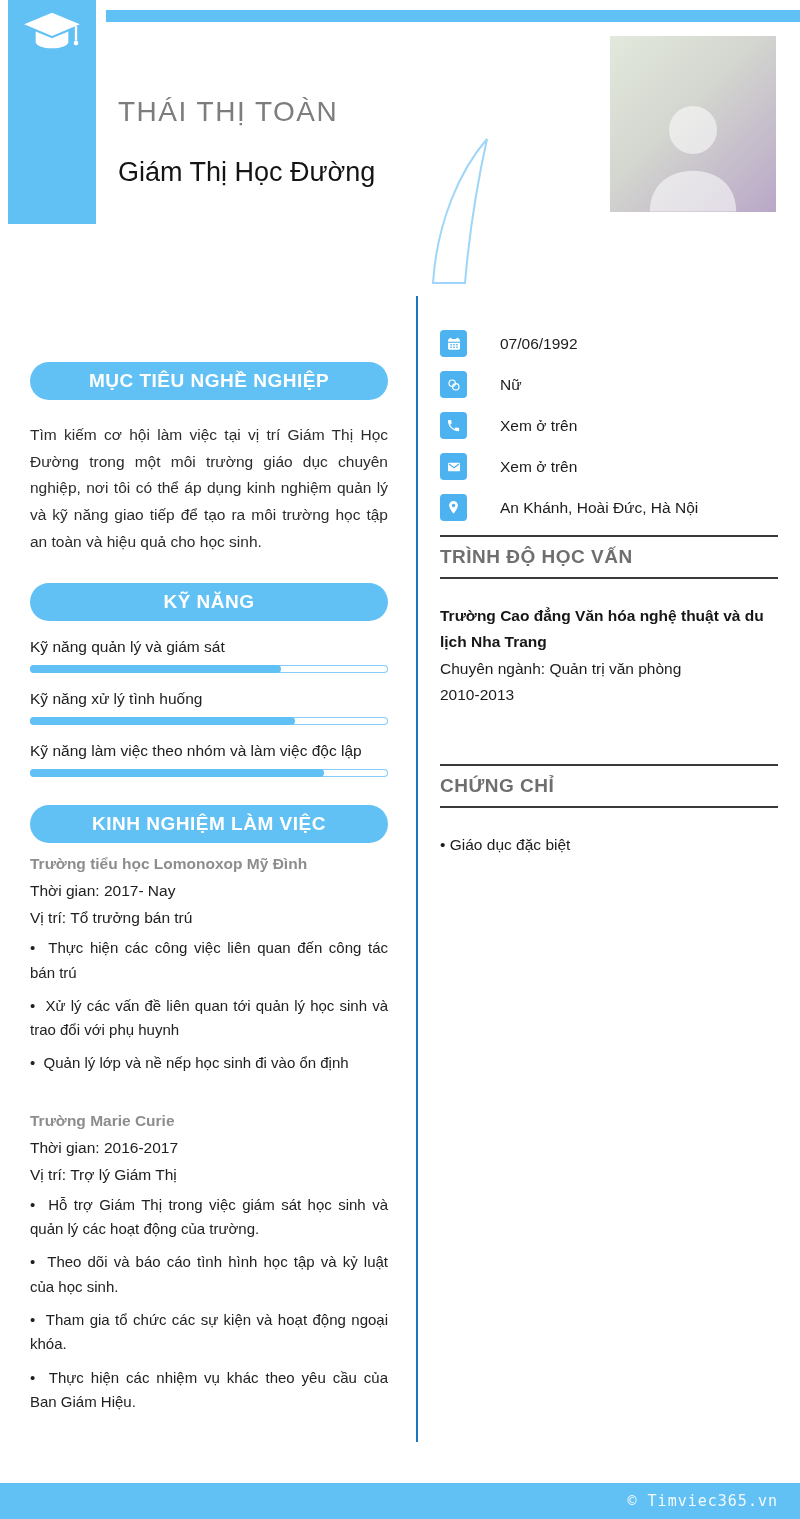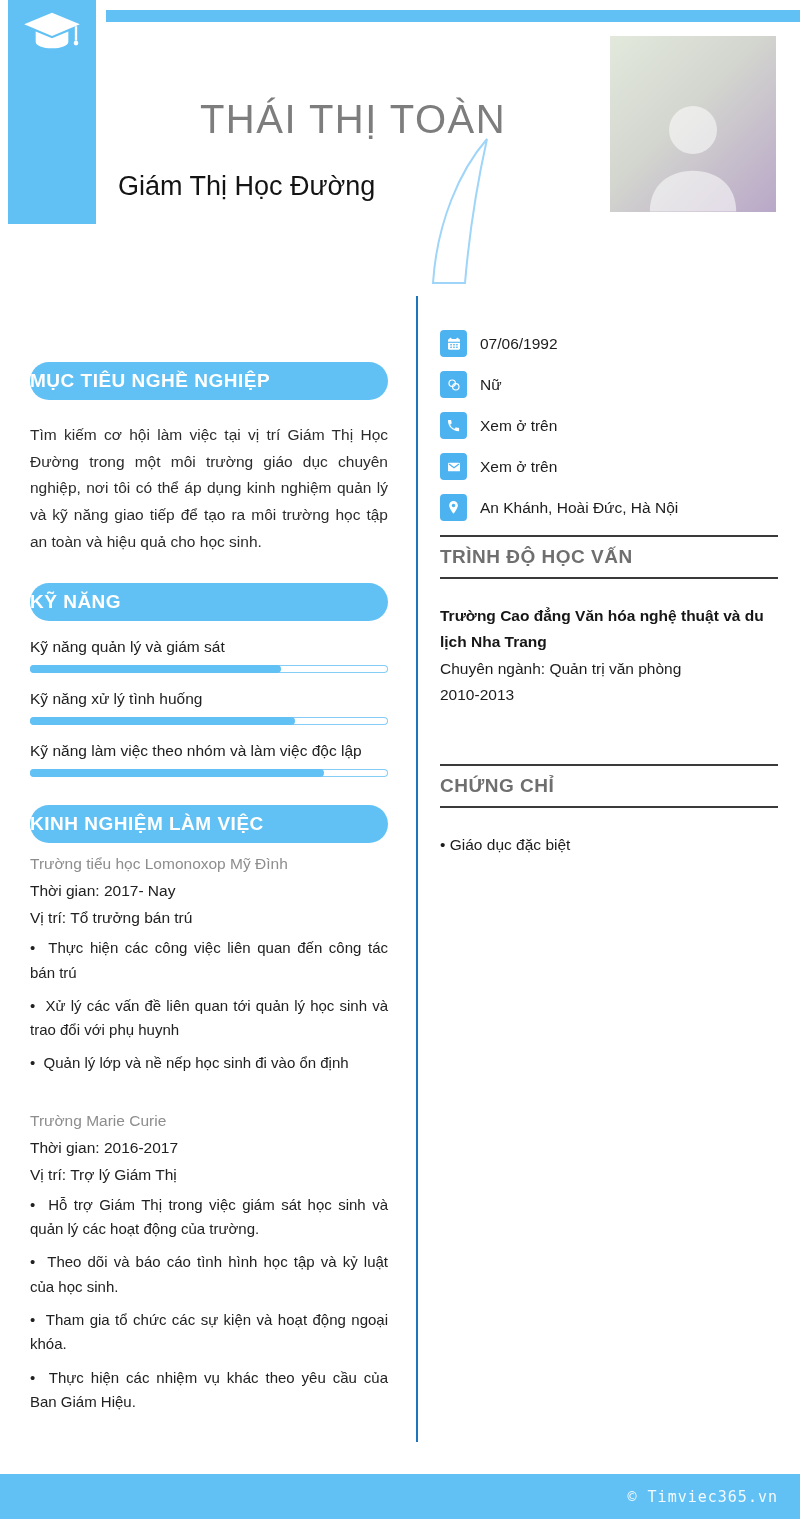--- a/index.html
+++ b/index.html
@@ -15,64 +15,64 @@
   }
   *{box-sizing:border-box;}
   body{margin:0;background:#ffffff;font-family:"Liberation Sans","DejaVu Sans",sans-serif;}
   .page{position:relative;width:800px;height:1519px;background:#fff;overflow:hidden;}
 
   
   .top-bar{position:absolute;left:106px;top:10px;right:0;height:12px;background:var(--accent);}
   .corner-block{position:absolute;left:8px;top:0;width:88px;height:224px;background:var(--accent);
     display:flex;justify-content:center;align-items:flex-start;padding-top:9px;}
   .header-text{position:absolute;left:118px;top:96px;width:470px;}
-  .candidate-name{margin:0;font-size:40px;font-weight:normal;letter-spacing:1.5px;color:var(--name-gray);line-height:1.15;text-align:center;}
+  .candidate-name{margin:0;font-size:28px;font-weight:normal;letter-spacing:1.5px;color:var(--name-gray);line-height:1.15;}
   .candidate-title{margin-top:29px;font-size:27px;color:#141414;}
   .photo{position:absolute;left:610px;top:36px;width:166px;height:176px;
     background:linear-gradient(135deg,#e2e9dc 0%,#d3d5cf 45%,#b9a7c8 100%);
     display:flex;align-items:flex-end;justify-content:center;overflow:hidden;}
   .deco-arc{position:absolute;left:424px;top:136px;}
 
   
   .divider{position:absolute;left:416px;top:296px;width:2px;height:1146px;background:var(--divider);}
   .left-col{position:absolute;left:30px;top:362px;width:358px;}
   .right-col{position:absolute;left:440px;top:330px;width:338px;}
 
   
   .pill{height:38px;line-height:38px;border-radius:19px;background:var(--accent);color:#fff;
-    font-size:19px;font-weight:bold;text-align:left;letter-spacing:.5px;}
+    font-size:19px;font-weight:bold;text-align:center;letter-spacing:.5px;}
   .pill + *{margin-top:22px;}
   .mt-section{margin-top:28px;}
   .objective{margin:22px 0 0;font-size:15.5px;line-height:1.72;color:#2c2c2c;text-align:justify;}
   .skill{margin-top:17px;}
   .skill-label{font-size:15.5px;color:var(--ink);}
   .skill-bar{margin-top:9px;height:8px;border-radius:5px;background:#fff;box-shadow:inset 0 0 0 1px var(--bar-border);}
   .skill-fill{height:100%;border-radius:5px;background:var(--accent);}
   .job{margin-top:12px;}
   .job + .job{margin-top:36px;}
-  .job-employer{font-size:15.5px;font-weight:normal;color:var(--employer-gray);}
+  .job-employer{font-size:15.5px;font-weight:bold;color:var(--employer-gray);}
   .job-line{margin-top:9px;font-size:15.5px;color:var(--ink);}
   .bullet{margin:9px 0 0;font-size:15px;color:var(--ink);line-height:1.62;text-align:justify;}
   .bullet::before{content:"•  ";white-space:pre;}
 
   
-  .info-row{display:flex;align-items:center;margin-bottom:14px;}
+  .info-row{display:flex;align-items:center;margin-bottom:14px;gap:20px;}
   .info-icon{flex:none;width:27px;height:27px;border-radius:4px;background:var(--accent-deep);
     display:flex;align-items:center;justify-content:center;}
   .info-text{margin-left:13px;font-size:15.5px;color:#1c1c1c;}
   .r-header{margin-top:6px;padding:9px 0;text-align:left;font-size:19px;font-weight:bold;
     color:var(--title-gray);letter-spacing:.5px;border-top:2px solid var(--rule);border-bottom:2px solid var(--rule);}
   .edu{margin-top:24px;font-size:15.5px;line-height:1.7;color:#1c1c1c;}
   .edu-school{font-weight:bold;color:#161616;}
   .certs{margin-top:56px;}
   .cert-item{margin-top:28px;font-size:15.5px;color:#1c1c1c;}
   .cert-item::before{content:"• ";}
 
   
-  .footer{position:absolute;left:0;right:0;bottom:0;height:45px;background:var(--accent);
+  .footer{position:absolute;left:0;right:0;bottom:0;height:36px;background:var(--accent);
     display:flex;align-items:center;justify-content:flex-end;padding-right:22px;}
   .footer span{font-family:"DejaVu Sans Mono","Liberation Mono",monospace;font-size:15px;
     color:rgba(255,255,255,.92);letter-spacing:1px;}
 </style>
 </head>
 <body>
 
 <div class="page">
 
   <div class="top-bar"></div>

